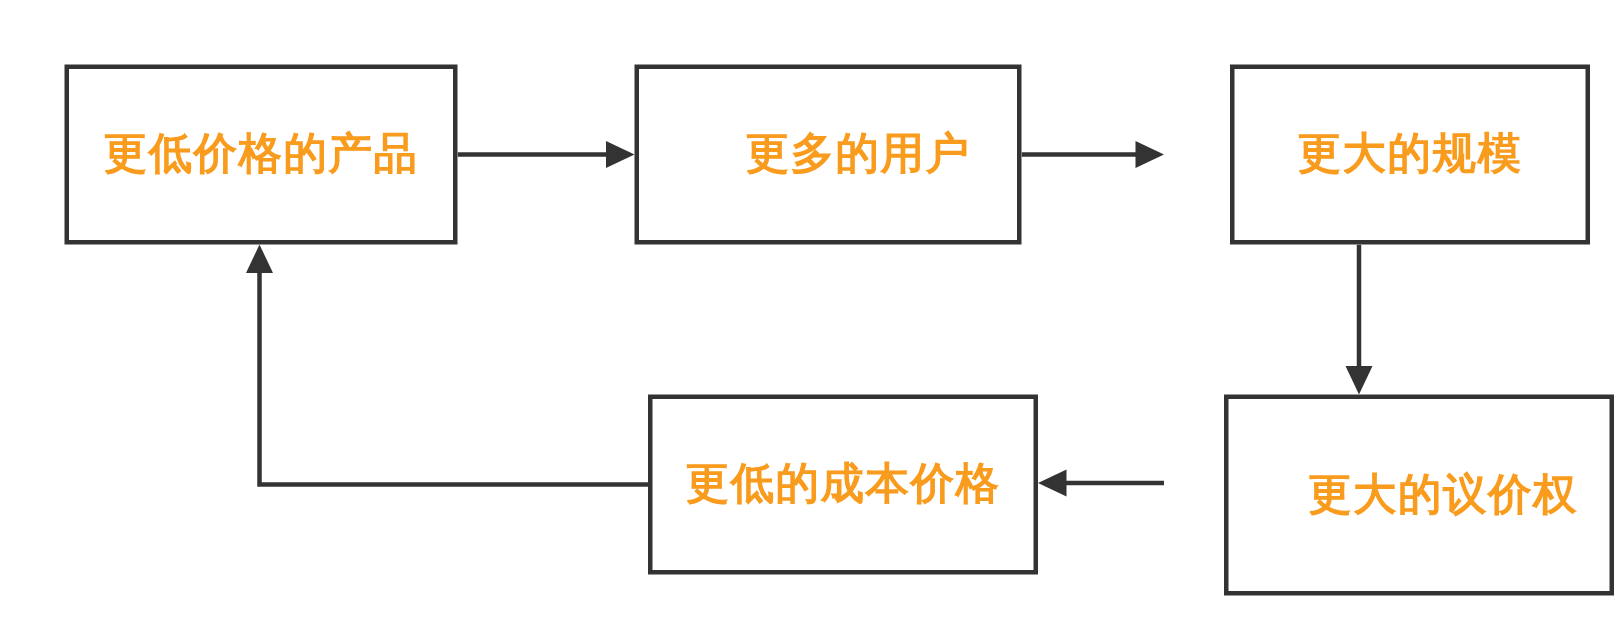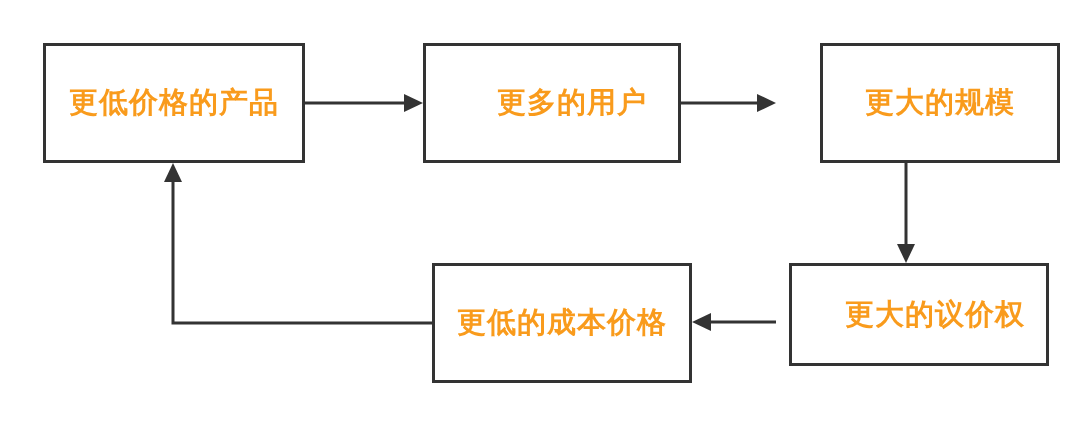--- a/index.html
+++ b/index.html
@@ -35,21 +35,21 @@
     justify-content: center;
     text-align: center;
     color: var(--node-text);
     font-size: 29px;
     font-weight: bold;
     letter-spacing: 1px;
   }
   .node-1 { left: 43px;  top: 43px;  width: 262px; height: 120px; }
   .node-2 { left: 423px; top: 43px;  width: 258px; height: 120px; padding-left: 40px; }
   .node-3 { left: 776px; top: 43px;  width: 240px; height: 120px; margin-left: 44px; }
-  .node-4 { left: 789px; top: 263px; width: 260px; height: 103px; padding-left: 32px; }
+  .node-4 { left: 816px; top: 263px; width: 260px; height: 134px; padding-left: 32px; }
   .node-5 { left: 432px; top: 263px; width: 260px; height: 120px; }
   .arrow-line {
     stroke: var(--arrow);
     stroke-width: 3;
     fill: none;
     stroke-linejoin: miter;
   }
   .arrow-head {
     fill: var(--arrow);
     stroke: none;

